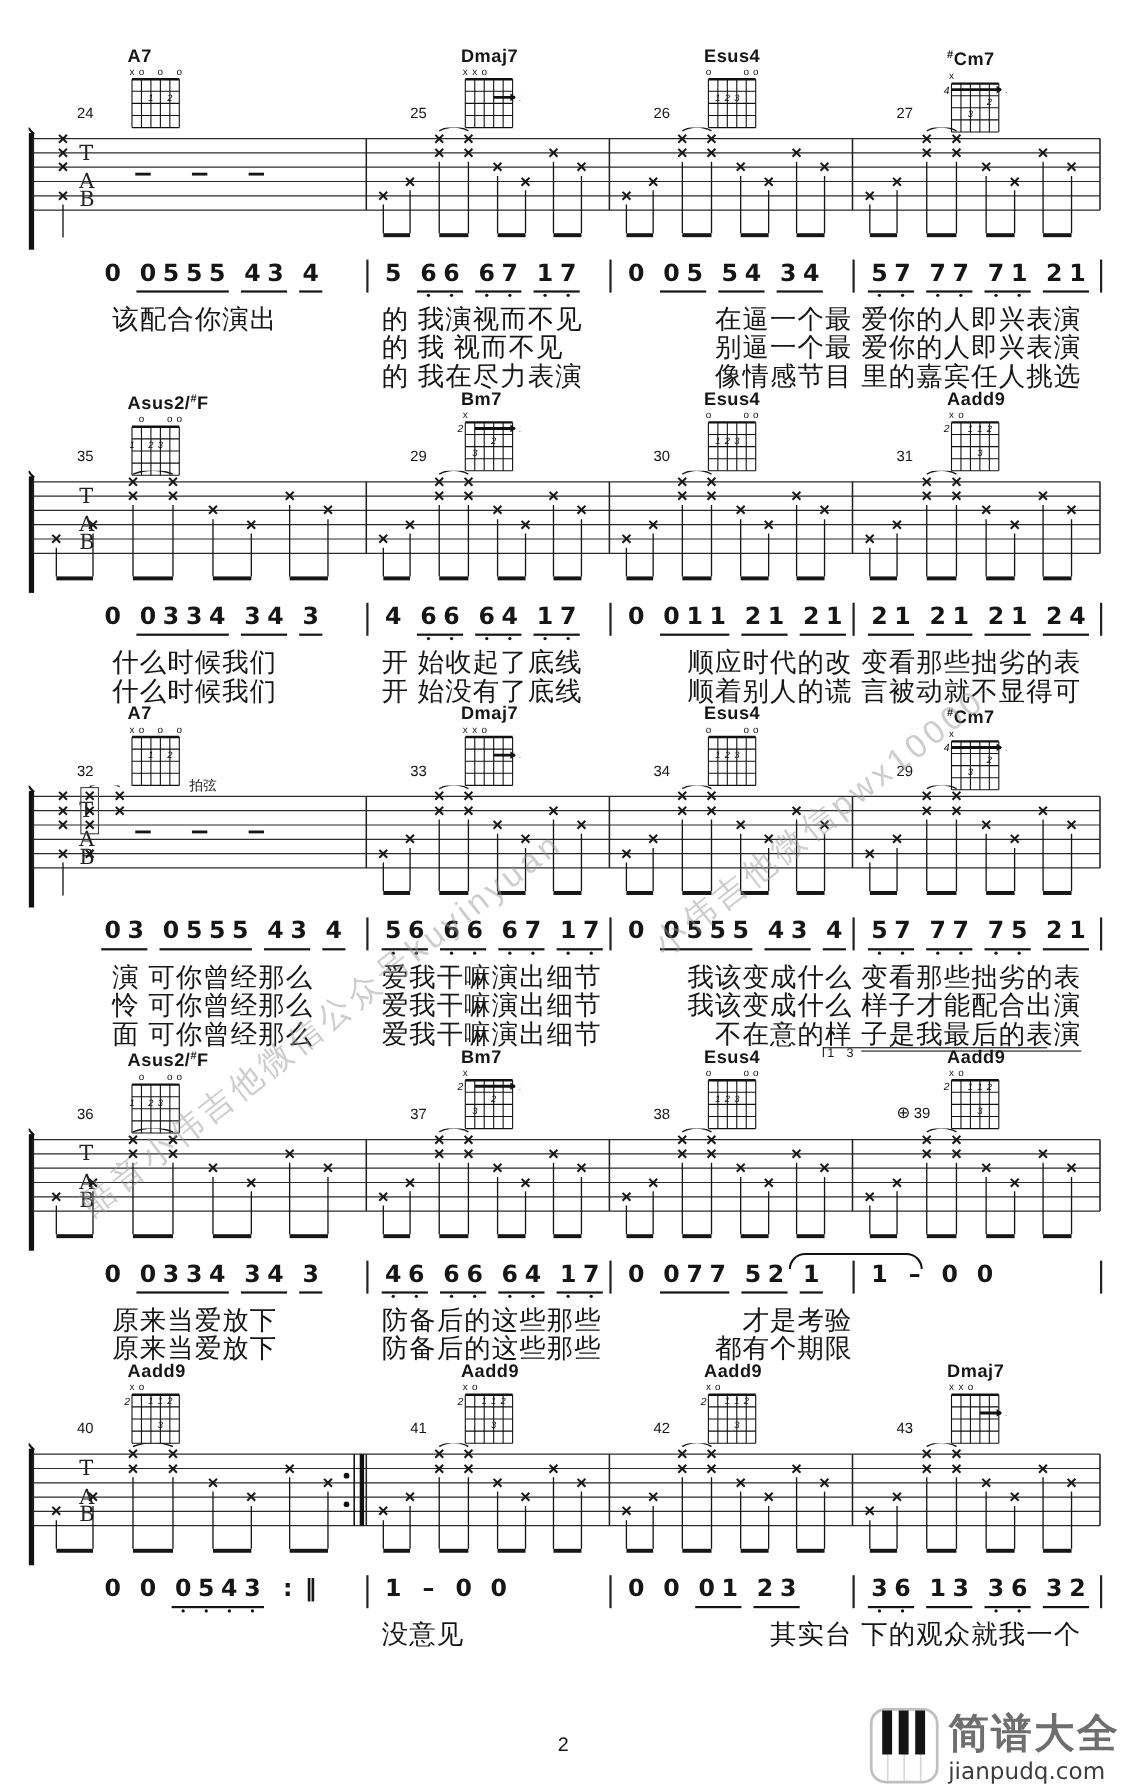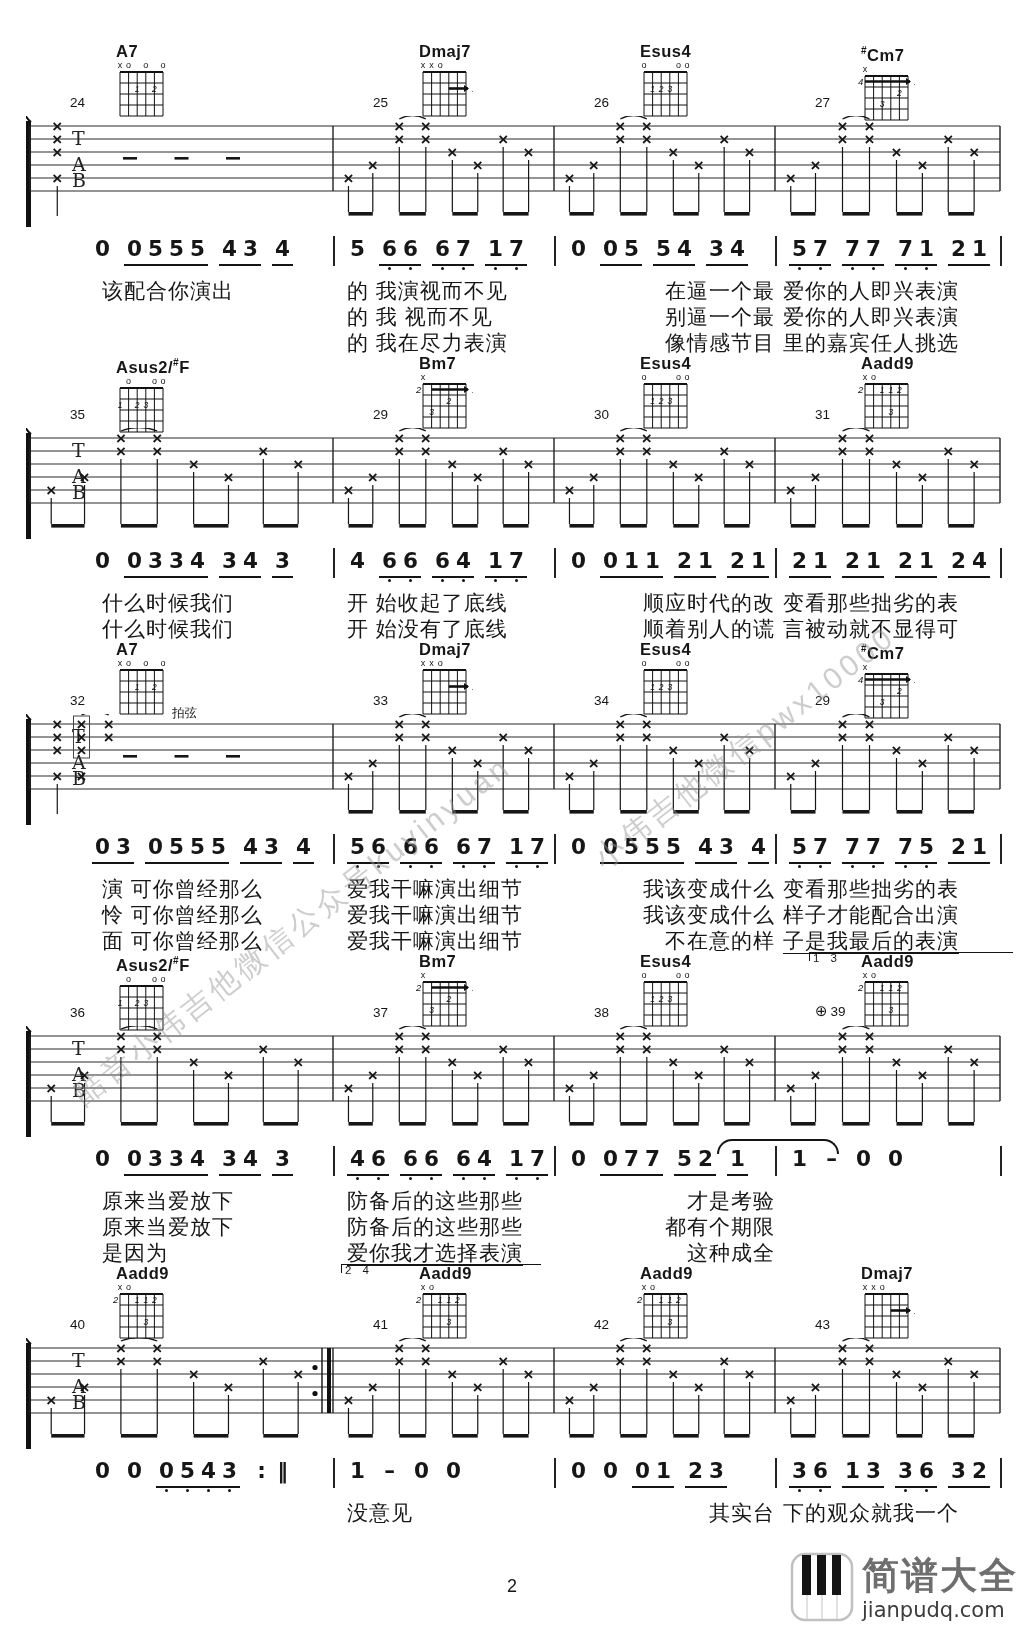--- a/index.html
+++ b/index.html
@@ -28,21 +28,21 @@
   .tok.u{border-color:#141414;}
   .tok .ch{display:inline-block; width:21px; text-align:center; position:relative;
            font-size:21.5px; font-weight:bold; font-family:"DejaVu Sans",sans-serif;}
   .tok.d .ch::after{content:""; position:absolute; left:50%; margin-left:-1.5px; bottom:-9px;
            width:3px; height:3px; border-radius:50%; background:#141414;}
   .num-bar{position:absolute; top:2px; width:1.5px; height:30px; background:#222;}
   .tie{position:absolute; top:-5px; height:13px; border:2px solid #141414; border-bottom:none;
        border-radius:110px 110px 0 0;}
   
   .lyr-row{position:relative; height:26px;}
-  .lyr-cell{position:absolute; top:0; font-size:21px; letter-spacing:1px; white-space:nowrap; line-height:25px;}
+  .lyr-cell{position:absolute; top:0; font-size:24px; letter-spacing:1px; white-space:nowrap; line-height:25px;}
   .lyr-cell.c0{padding-left:72px;}
   .lyr-cell.c1{padding-left:14px;}
   .lyr-cell.c2{text-align:right; padding-right:12px;}
   .lyr-cell.c3{padding-left:8px;}
   .ul{border-bottom:1.6px solid #141414; padding-bottom:1px;}
   .volta{position:absolute; top:24px; height:8px; border-top:1.6px solid #141414; border-left:1.6px solid #141414;}
   .volta span{position:absolute; left:3px; top:-1px; font-size:11.5px; letter-spacing:4px;}
   
   .wm{position:absolute; color:rgba(150,150,150,0.48); font-size:30px; letter-spacing:4px;
       transform:rotate(-38deg); transform-origin:0 50%; white-space:nowrap; pointer-events:none; z-index:5;}
@@ -714,21 +714,21 @@
           <div class="lyr-cell c0" style="left: 4px; width: 303px;"><span>怜 可你曾经那么</span></div>
           <div class="lyr-cell c1" style="left: 307px; width: 221px;"><span>爱我干嘛演出细节</span></div>
           <div class="lyr-cell c2" style="left: 528px; width: 221px;"><span>我该变成什么</span></div>
           <div class="lyr-cell c3" style="left: 749px; width: 225px;"><span>样子才能配合出演</span></div>
         </div>
         <div class="lyr-row">
           <div class="lyr-cell c0" style="left: 4px; width: 303px;"><span>面 可你曾经那么</span></div>
           <div class="lyr-cell c1" style="left: 307px; width: 221px;"><span>爱我干嘛演出细节</span></div>
           <div class="lyr-cell c2" style="left: 528px; width: 221px;"><span>不在意的样</span></div>
           <div class="lyr-cell c3" style="left: 749px; width: 225px;"><span class="ul">子是我最后的表演</span></div>
-          <div class="volta" style="left: 783px; width: 203px; text-align: right;">
+          <div class="volta" style="left: 722px; width: 203px; text-align: right;">
             <span>1 3</span>
           </div>
         </div>
       </div>
       <div class="system">
         <div class="chord-row">
           <div class="chord-cell" style="left: 4px; width: 303px;">
             <span class="mnum">36</span>
             <div class="chord-block"><div class="chord-name">Asus2/<sup>#</sup>F</div><svg width="60" height="66">
                 <line x1="10" y1="14" x2="53" y2="14" stroke="#111" stroke-width="2.2"></line>
@@ -942,28 +942,20 @@
         </div>
         <div class="lyr-row">
           <div class="lyr-cell c0" style="left: 4px; width: 303px;"><span>原来当爱放下</span></div>
           <div class="lyr-cell c1" style="left: 307px; width: 221px;"><span>防备后的这些那些</span></div>
           <div class="lyr-cell c2" style="left: 528px; width: 221px;"><span>才是考验</span></div>
         </div>
         <div class="lyr-row">
           <div class="lyr-cell c0" style="left: 4px; width: 303px;"><span>原来当爱放下</span></div>
           <div class="lyr-cell c1" style="left: 307px; width: 221px;"><span>防备后的这些那些</span></div>
           <div class="lyr-cell c2" style="left: 528px; width: 221px;"><span>都有个期限</span></div>
-        </div>
-        <div class="lyr-row">
-          <div class="lyr-cell c0" style="left: 4px; width: 303px;"><span>是因为</span></div>
-          <div class="lyr-cell c1" style="left: 307px; width: 221px;"><span class="ul">爱你我才选择表演</span></div>
-          <div class="lyr-cell c2" style="left: 528px; width: 221px;"><span>这种成全</span></div>
-          <div class="volta" style="left: 315px; width: 199px;">
-            <span>2 4</span>
-          </div>
         </div>
       </div>
       <div class="system">
         <div class="chord-row">
           <div class="chord-cell" style="left: 4px; width: 303px;">
             <span class="mnum">40</span>
             <div class="chord-block"><div class="chord-name">Aadd9</div><svg width="60" height="66">
                 <line x1="10" y1="14" x2="53" y2="14" stroke="#111" stroke-width="2.2"></line>
                 <line x1="10" y1="25" x2="53" y2="25" stroke="#111" stroke-width="1"></line>
                 <line x1="10" y1="36" x2="53" y2="36" stroke="#111" stroke-width="1"></line>

